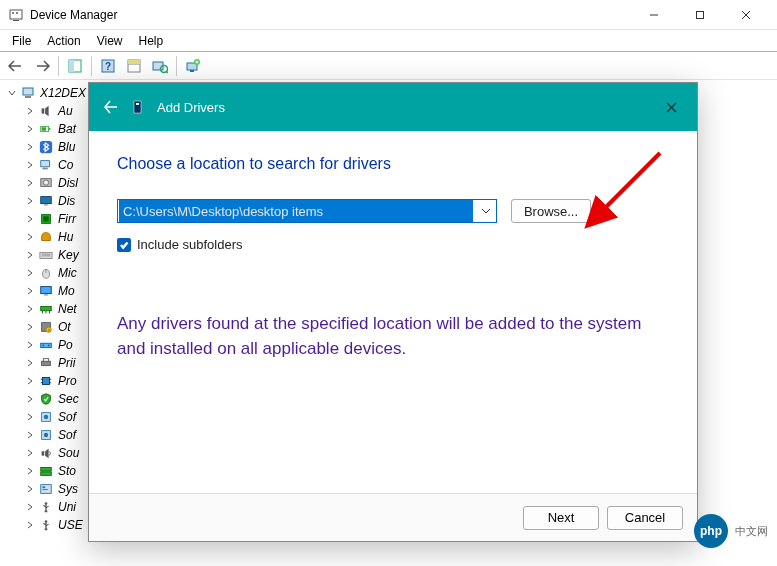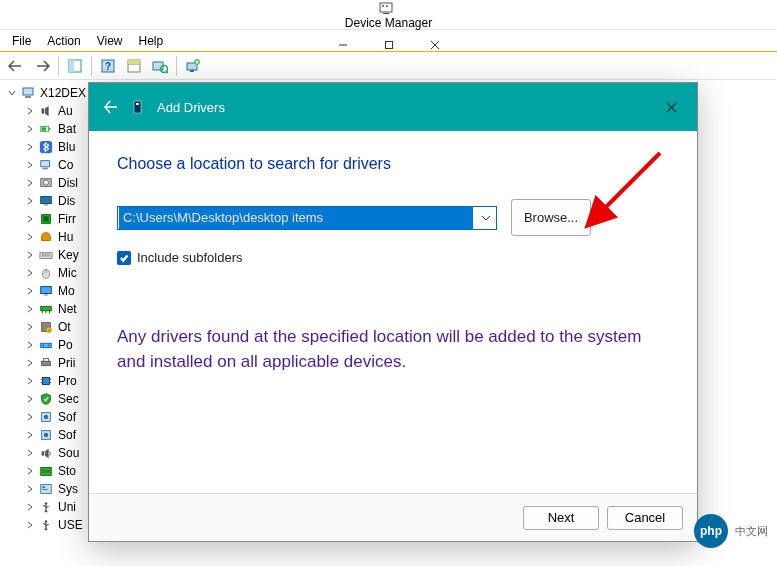--- a/index.html
+++ b/index.html
@@ -1,19 +1,19 @@
 <!DOCTYPE html>
 <html><head>
 <meta charset="utf-8">
 <style>
   * { box-sizing: border-box; font-family: "Segoe UI", Tahoma, sans-serif; }
   body { margin: 0; background: #fff; width: 777px; height: 566px; overflow: hidden; position: relative; font-size: 12px; }
 
   
-  .titlebar { display:flex; align-items:center; height:30px; padding:0 8px; border-bottom:1px solid #e5e5e5;flex-direction:column; }
+  .titlebar { display:flex; align-items:center; height:30px; padding:0 8px; border-bottom:1px solid #e5e5e5; }
   .titlebar .icon { width:16px; height:16px; margin-right:6px; display:flex; align-items:center; justify-content:center; }
   .titlebar .title { flex:1; font-size:12px; color:#000; }
   .win-controls { display:flex; gap:0; }
   .win-btn { width:46px; height:30px; display:flex; align-items:center; justify-content:center; color:#333; }
   .win-btn svg { width:10px; height:10px; }
 
   .menubar { display:flex; height:22px; align-items:center; padding:0 4px; border-bottom:1px solid #eab308; }
   .menubar .menu { padding:2px 8px; font-size:12px; }
 
   .toolbar { display:flex; height:28px; align-items:center; padding:2px 4px; border-bottom:1px solid #e5e5e5; gap:2px; }
@@ -22,21 +22,21 @@
   .tsep { width:1px; height:20px; background:#ccc; margin:0 2px; }
 
   .content { display:flex; height:calc(566px - 30px - 22px - 28px); }
   .tree { width:100%; padding:4px 6px; overflow:hidden; font-size:12px; }
   .tree-row { display:flex; align-items:center; height:18px; gap:2px; white-space:nowrap; }
   .expander { width:12px; height:12px; display:flex; align-items:center; justify-content:center; color:#555; }
   .expander svg { width:8px; height:8px; }
   .node-icon { width:16px; height:16px; display:flex; align-items:center; justify-content:center; }
   .node-icon svg { width:14px; height:14px; }
   .indent { width:16px; display:inline-block; }
-  .node-label { padding-left:2px; }
+  .node-label { padding-left:2px;font-style:italic; }
 
   
   .dialog {
     position:absolute; left:88px; top:82px; width:610px; height:460px;
     background:#fff; border:1px solid #888; box-shadow:0 8px 30px rgba(0,0,0,0.25);
     display:flex; flex-direction:column;
   }
   .dialog-header { height:48px; background:#00a2a2; display:flex; align-items:center; padding:0 12px; color:#fff; gap:10px; }
   .dlg-back { width:20px; height:20px; display:flex; align-items:center; justify-content:center; }
   .dlg-back svg { width:16px; height:16px; stroke:#fff; }
@@ -46,21 +46,21 @@
   .dlg-close svg { width:11px; height:11px; stroke:#003b3b; }
 
   .dialog-body { flex:1; padding:18px 28px 10px 28px; font-size:13px; color:#222; }
   .dlg-heading { color:#0033aa; font-size:16px; margin:6px 0 26px 0; font-weight:400; }
   .path-row { display:flex; gap:14px; align-items:center; margin-bottom:14px; }
   .combo { flex:0 0 380px; height:24px; border:1px solid #0067c0; display:flex; align-items:center; background:#fff; position:relative; }
   .combo input { border:none; outline:none; flex:1; height:100%; padding:0 4px; font-size:13px; background:#0078d4; color:#e5e5e5; margin:1px; }
   .combo input::selection { background:#0078d4; color:#fff; }
   .combo .chev { width:22px; height:100%; display:flex; align-items:center; justify-content:center; border-left:1px solid transparent; }
   .combo .chev svg { width:10px; height:10px; }
-  .browse-btn { width:80px; height:37px; border:1px solid #aaa; background:#fdfdfd; border-radius:3px; font-size:13px; display:flex; align-items:center; justify-content:center; }
+  .browse-btn { width:80px; height:24px; border:1px solid #aaa; background:#fdfdfd; border-radius:3px; font-size:13px; display:flex; align-items:center; justify-content:center; }
   .check-row { display:flex; align-items:center; gap:6px; font-size:13px; }
   .checkbox { width:14px; height:14px; background:#005fb8; border-radius:2px; display:flex; align-items:center; justify-content:center; }
   .checkbox svg { width:10px; height:10px; stroke:#fff; fill:none; stroke-width:2.5; }
   .hint { margin-top:60px; font-size:17px; color:#4c1d95; line-height:1.45; }
 
   .dialog-footer { height:48px; border-top:1px solid #ddd; display:flex; align-items:center; justify-content:flex-end; padding:0 14px; gap:8px; background:#fafafa; }
   .dlg-btn { min-width:76px; height:24px; border:1px solid #aaa; background:#fdfdfd; border-radius:3px; font-size:13px; display:flex; align-items:center; justify-content:center; }
 
   
   .arrow-annot { position:absolute; left:575px; top:145px; pointer-events:none; }

